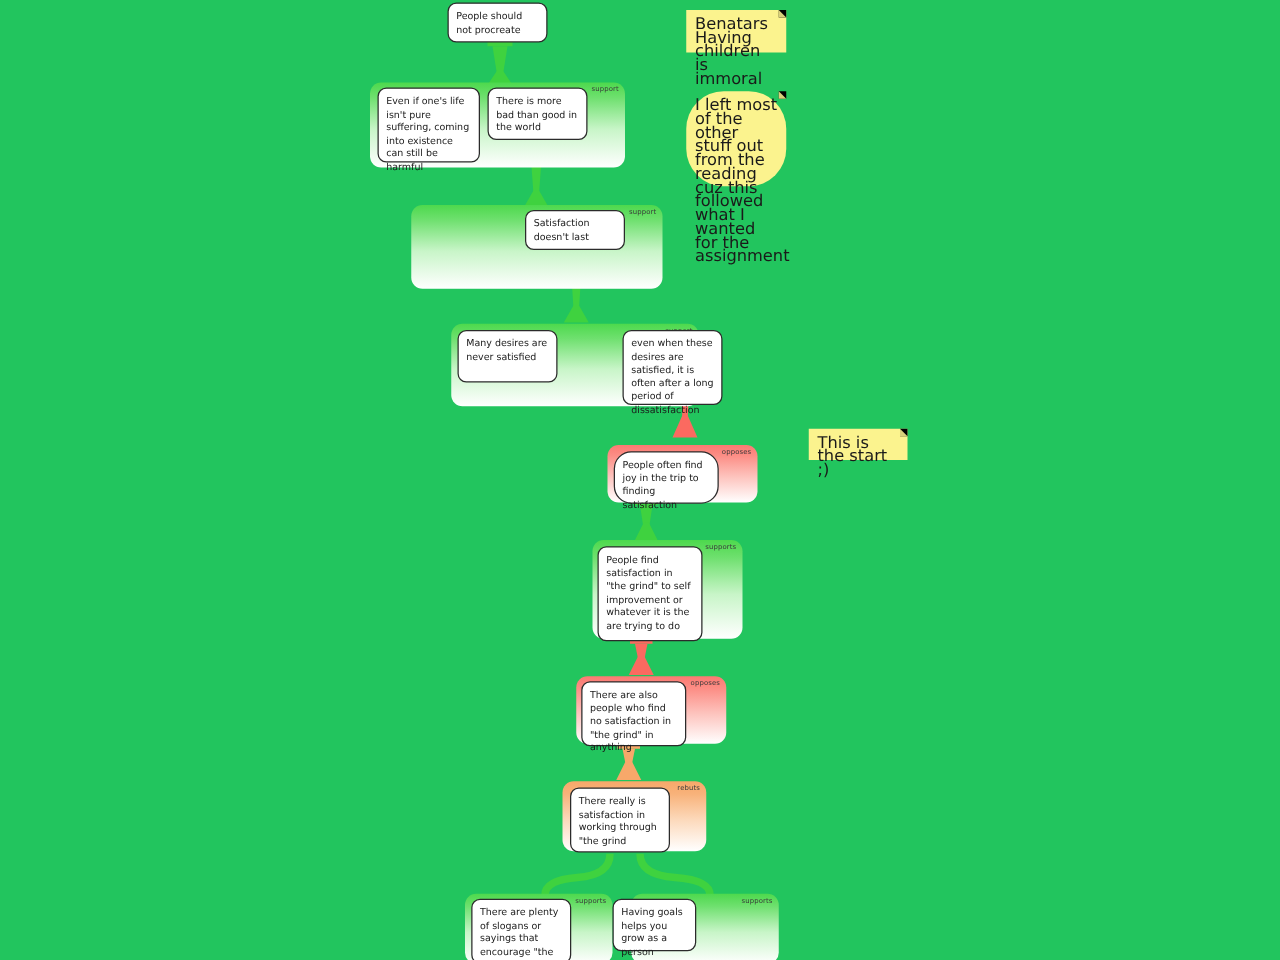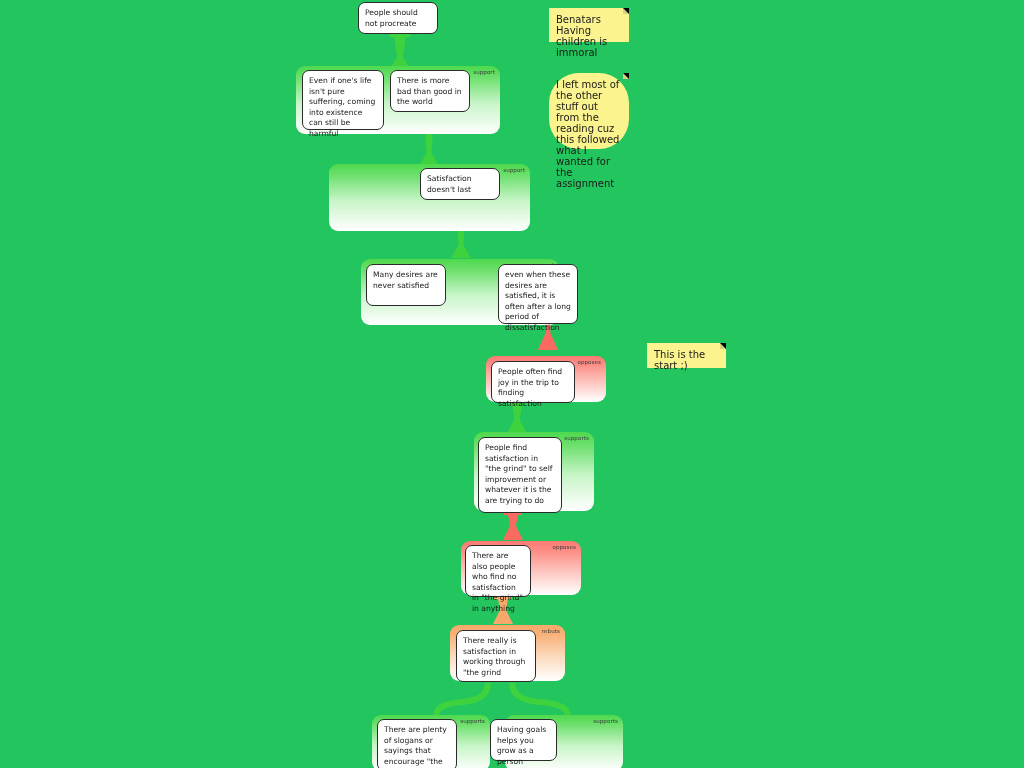--- a/index.html
+++ b/index.html
@@ -53,21 +53,21 @@
     font-size: 7.6px;
     line-height: 10.6px;
     color: #1a1a1a;
   }
   
   .note {
     position: absolute;
     background: #fbf38e;
     box-sizing: border-box;
     padding: 6px 7px 5px 7px;
-    font-size: 10px;
+    font-size: 13px;
     line-height: 11px;
     color: #1a1a1a;
     box-shadow: 0 0 0 0 rgba(0,0,0,0);
   }
   .note .dogear {
     position: absolute;
     top: 0;
     right: 0;
     width: 0;
     height: 0;
@@ -165,35 +165,35 @@
   <div class="claim" style="left:366px; top:264px; width:80px; height:42px;">
     <span>Many desires are never satisfied</span>
   </div>
   <div class="claim" style="left:450px; top:264px; width:80px; height:60px;margin-left:48px;">
     <span>even when these desires are satisfied, it is often after a long period of dissatisfaction</span>
   </div>
 
   <div class="group opposes" style="left:486px; top:356px; width:120px; height:46px;">
     <span class="group-label">opposes</span>
   </div>
-  <div class="claim" style="left:491px; top:361px; width:84px; height:42px;">
+  <div class="claim" style="left:491px; top:361px; width:84px; height:42px;border-radius:14px;">
     <span>People often find joy in the trip to finding satisfaction</span>
   </div>
 
   <div class="group support" style="left:474px; top:432px; width:120px; height:79px;">
     <span class="group-label">supports</span>
   </div>
   <div class="claim" style="left:478px; top:437px; width:84px; height:76px;">
     <span>People find satisfaction in "the grind" to self improvement or whatever it is the are trying to do</span>
   </div>
 
   <div class="group opposes" style="left:461px; top:541px; width:120px; height:54px;">
     <span class="group-label">opposes</span>
   </div>
-  <div class="claim" style="left:465px; top:545px; width:66px; height:52px;">
+  <div class="claim" style="left:465px; top:545px; width:84px; height:52px;">
     <span>There are also people who find no satisfaction in "the grind" in anything</span>
   </div>
 
   <div class="group rebuts" style="left:450px; top:625px; width:115px; height:56px;">
     <span class="group-label">rebuts</span>
   </div>
   <div class="claim" style="left:456px; top:630px; width:80px; height:52px;">
     <span>There really is satisfaction in working through "the grind</span>
   </div>
 

